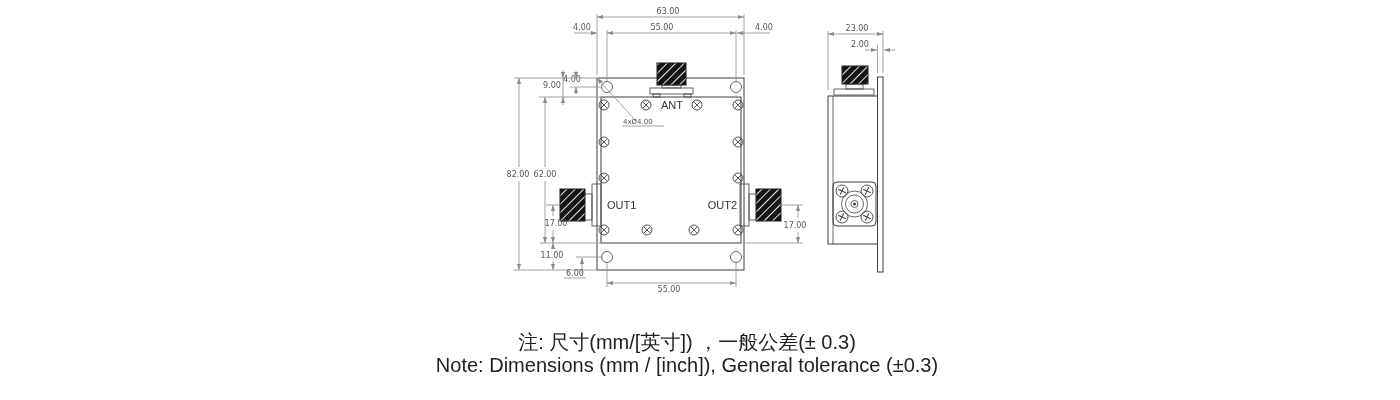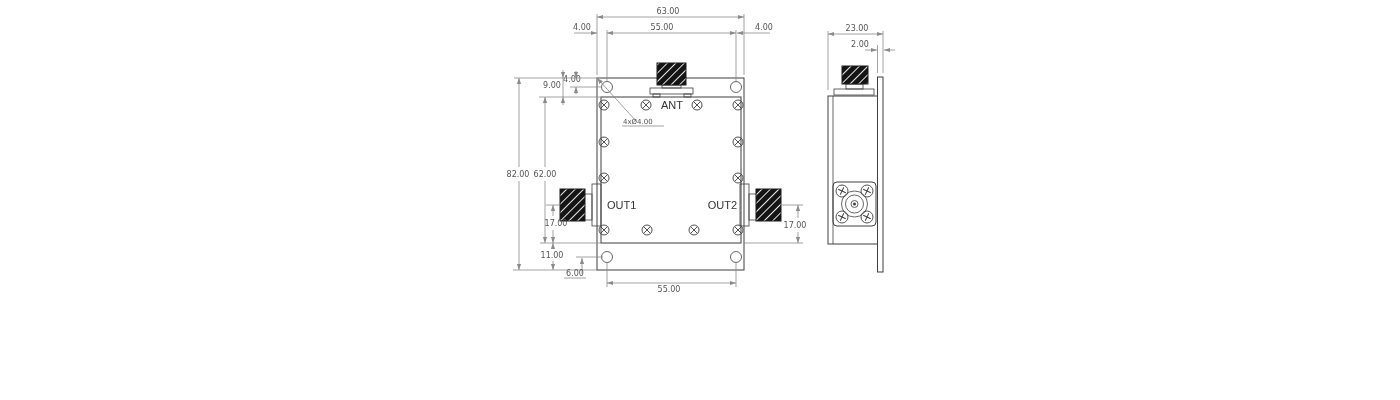--- a/index.html
+++ b/index.html
@@ -215,14 +215,18 @@
     </g>
     <g>
       <line class="dl" x1="877.5" y1="73" x2="877.5" y2="45"></line>
       <line class="dl" x1="865" y1="50" x2="877" y2="50" marker-end="url(#arw)"></line>
       <line class="dl" x1="895" y1="50" x2="884" y2="50" marker-end="url(#arw)"></line>
       <text class="dt" x="860" y="47">2.00</text>
     </g>
   </g>
 </svg>
 
+  <div class="notes">
+    <div class="zh">注: 尺寸(mm/[英寸]) ，一般公差(± 0.3)</div>
+    <div class="en">Note: Dimensions (mm / [inch]), General tolerance (±0.3)</div>
+  </div>
 
 </div>
 
 </body></html>

